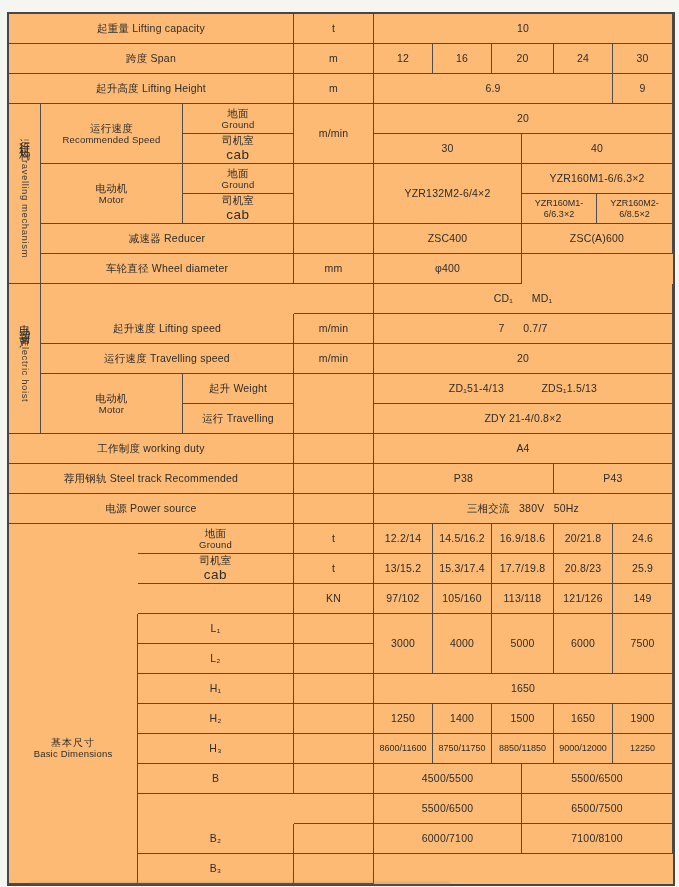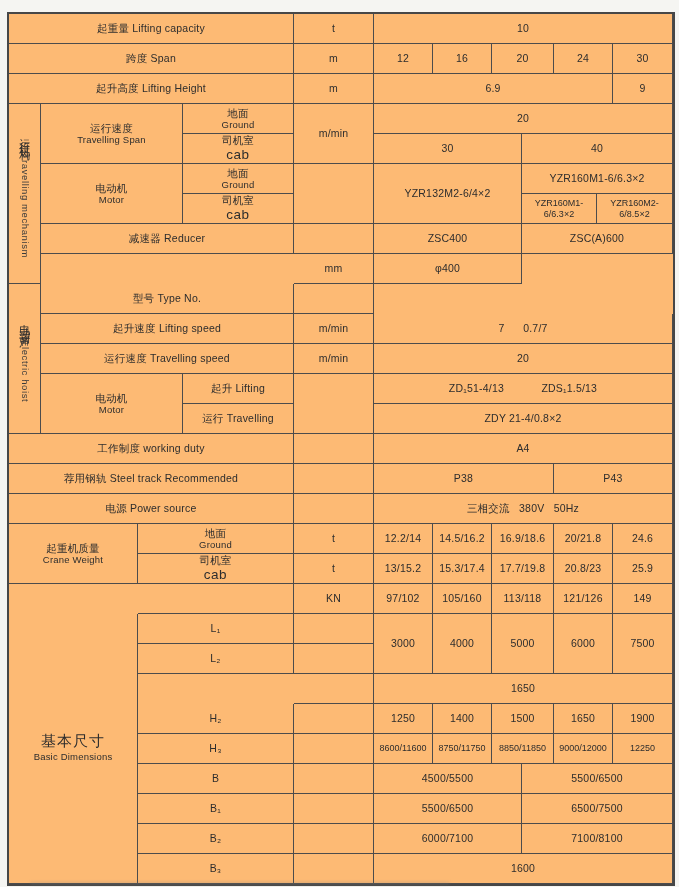--- a/index.html
+++ b/index.html
@@ -33,21 +33,21 @@
   }
   .two{flex-direction:column;gap:1px;}
   .two .zh{font-size:10.5px;display:block;}
   .two .en{font-size:9.5px;display:block;}
   .cabword{font-size:13.5px;letter-spacing:0.5px;}
   .pre{white-space:pre;}
   .sm{font-size:9px;letter-spacing:0;}
   .vsec{flex-direction:column;gap:9px;}
   .vsec .zh{writing-mode:vertical-rl;font-size:11px;letter-spacing:4px;}
   .vsec .en{writing-mode:vertical-rl;font-size:9.5px;letter-spacing:0.6px;color:#3a3a3a;}
-  .dimlbl .zh{font-size:15px;letter-spacing:1px;font-family:Liberation Mono, monospace;}
+  .dimlbl .zh{font-size:10px;letter-spacing:1px;}
   .dimlbl .en{font-size:9.5px;}
   .scan-smudge{
     position:absolute;left:30px;bottom:2px;width:420px;height:3px;
     background:rgba(120,120,118,0.25);filter:blur(1.5px);border-radius:2px;
   }
 </style>
 </head>
 <body>
 
 <div class="sheet">
@@ -70,21 +70,21 @@
     <div class="c" style="grid-area:3/6/4/12">6.9</div>
     <div class="c" style="grid-area:3/12/4/13">9</div>
 
     <div class="c vsec" style="grid-area:4/1/10/2">
       <span class="zh">运行机构</span>
       <span class="en">Travelling mechanism</span>
     </div>
 
     <div class="c two" style="grid-area:4/2/6/4">
       <span class="zh">运行速度</span>
-      <span class="en">Travelling Span</span>
+      <span class="en">Recommended Speed</span>
     </div>
     <div class="c two" style="grid-area:4/4/5/5">
       <span class="zh">地面</span>
       <span class="en">Ground</span>
     </div>
     <div class="c two" style="grid-area:5/4/6/5">
       <span class="zh">司机室</span>
       <span class="cabword">cab</span>
     </div>
     <div class="c" style="grid-area:4/5/6/6">m/min</div>
@@ -108,66 +108,63 @@
     <div class="c" style="grid-area:6/6/8/9">YZR132M2-6/4×2</div>
     <div class="c" style="grid-area:6/9/7/13">YZR160M1-6/6.3×2</div>
     <div class="c sm" style="grid-area:7/9/8/11">YZR160M1-6/6.3×2</div>
     <div class="c sm" style="grid-area:7/11/8/13">YZR160M2-6/8.5×2</div>
 
     <div class="c" style="grid-area:8/2/9/5">减速器 Reducer</div>
     <div class="c" style="grid-area:8/5/9/6"></div>
     <div class="c" style="grid-area:8/6/9/9">ZSC400</div>
     <div class="c" style="grid-area:8/9/9/13">ZSC(A)600</div>
 
+    <div class="c" style="grid-area:9/2/10/5">车轮直径 Wheel diameter</div>
     <div class="c" style="grid-area:9/5/10/6">mm</div>
     <div class="c" style="grid-area:9/6/10/9">φ400</div>
 
     <div class="c vsec" style="grid-area:10/1/15/2">
       <span class="zh">电动葫芦</span>
       <span class="en">Electric hoist</span>
     </div>
 
-    <div class="c" style="grid-area:10/2/11/5">型号 Type No.</div>
     <div class="c" style="grid-area:10/5/11/6"></div>
+    <div class="c pre" style="grid-area:10/6/11/13">CD₁      MD₁</div>
 
     <div class="c" style="grid-area:11/2/12/5">起升速度 Lifting speed</div>
     <div class="c" style="grid-area:11/5/12/6">m/min</div>
     <div class="c pre" style="grid-area:11/6/12/13">7      0.7/7</div>
 
     <div class="c" style="grid-area:12/2/13/5">运行速度 Travelling speed</div>
     <div class="c" style="grid-area:12/5/13/6">m/min</div>
     <div class="c" style="grid-area:12/6/13/13">20</div>
 
     <div class="c two" style="grid-area:13/2/15/4">
       <span class="zh">电动机</span>
       <span class="en">Motor</span>
     </div>
-    <div class="c" style="grid-area:13/4/14/5">起升 Lifting</div>
+    <div class="c" style="grid-area:13/4/14/5">起升 Weight</div>
     <div class="c" style="grid-area:14/4/15/5">运行 Travelling</div>
     <div class="c" style="grid-area:13/5/15/6"></div>
     <div class="c pre" style="grid-area:13/6/14/13">ZD₁51-4/13            ZDS₁1.5/13</div>
     <div class="c" style="grid-area:14/6/15/13">ZDY 21-4/0.8×2</div>
 
     <div class="c" style="grid-area:15/1/16/5">工作制度 working duty</div>
     <div class="c" style="grid-area:15/5/16/6"></div>
     <div class="c" style="grid-area:15/6/16/13">A4</div>
 
     <div class="c" style="grid-area:16/1/17/5">荐用钢轨 Steel track Recommended</div>
     <div class="c" style="grid-area:16/5/17/6"></div>
     <div class="c" style="grid-area:16/6/17/10">P38</div>
     <div class="c" style="grid-area:16/10/17/13">P43</div>
 
     <div class="c" style="grid-area:17/1/18/5">电源 Power source</div>
     <div class="c" style="grid-area:17/5/18/6"></div>
     <div class="c pre" style="grid-area:17/6/18/13">三相交流   380V   50Hz</div>
 
-    <div class="c two" style="grid-area:18/1/20/3">
-      <span class="zh">起重机质量</span>
-      <span class="en">Crane Weight</span>
-    </div>
     <div class="c two" style="grid-area:18/3/19/5">
       <span class="zh">地面</span>
       <span class="en">Ground</span>
     </div>
     <div class="c two" style="grid-area:19/3/20/5">
       <span class="zh">司机室</span>
       <span class="cabword">cab</span>
     </div>
     <div class="c" style="grid-area:18/5/19/6">t</div>
     <div class="c" style="grid-area:19/5/20/6">t</div>
@@ -198,20 +195,21 @@
     <div class="c" style="grid-area:22/3/23/5">L₂</div>
     <div class="c" style="grid-area:21/3/22/5">L₁</div>
     <div class="c" style="grid-area:21/5/22/6"></div>
     <div class="c" style="grid-area:22/5/23/6"></div>
     <div class="c" style="grid-area:21/6/23/7">3000</div>
     <div class="c" style="grid-area:21/7/23/8">4000</div>
     <div class="c" style="grid-area:21/8/23/10">5000</div>
     <div class="c" style="grid-area:21/10/23/12">6000</div>
     <div class="c" style="grid-area:21/12/23/13">7500</div>
 
+    <div class="c" style="grid-area:23/3/24/5">H₁</div>
     <div class="c" style="grid-area:23/5/24/6"></div>
     <div class="c" style="grid-area:23/6/24/13">1650</div>
 
     <div class="c" style="grid-area:24/3/25/5">H₂</div>
     <div class="c" style="grid-area:24/5/25/6"></div>
     <div class="c" style="grid-area:24/6/25/7">1250</div>
     <div class="c" style="grid-area:24/7/25/8">1400</div>
     <div class="c" style="grid-area:24/8/25/10">1500</div>
     <div class="c" style="grid-area:24/10/25/12">1650</div>
     <div class="c" style="grid-area:24/12/25/13">1900</div>
@@ -222,29 +220,27 @@
     <div class="c sm" style="grid-area:25/7/26/8">8750/11750</div>
     <div class="c sm" style="grid-area:25/8/26/10">8850/11850</div>
     <div class="c sm" style="grid-area:25/10/26/12">9000/12000</div>
     <div class="c sm" style="grid-area:25/12/26/13">12250</div>
 
     <div class="c" style="grid-area:26/3/27/5">B</div>
     <div class="c" style="grid-area:26/5/27/6"></div>
     <div class="c" style="grid-area:26/6/27/9">4500/5500</div>
     <div class="c" style="grid-area:26/9/27/13">5500/6500</div>
 
-    <div class="c" style="grid-area:27/3/28/5">B₁</div>
     <div class="c" style="grid-area:27/5/28/6"></div>
     <div class="c" style="grid-area:27/6/28/9">5500/6500</div>
     <div class="c" style="grid-area:27/9/28/13">6500/7500</div>
 
     <div class="c" style="grid-area:28/3/29/5">B₂</div>
     <div class="c" style="grid-area:28/5/29/6"></div>
     <div class="c" style="grid-area:28/6/29/9">6000/7100</div>
     <div class="c" style="grid-area:28/9/29/13">7100/8100</div>
 
     <div class="c" style="grid-area:29/3/30/5">B₃</div>
     <div class="c" style="grid-area:29/5/30/6"></div>
-    <div class="c" style="grid-area:29/6/30/13">1600</div>
 
   </div>
   <div class="scan-smudge"></div>
 </div>
 
 </body></html>

